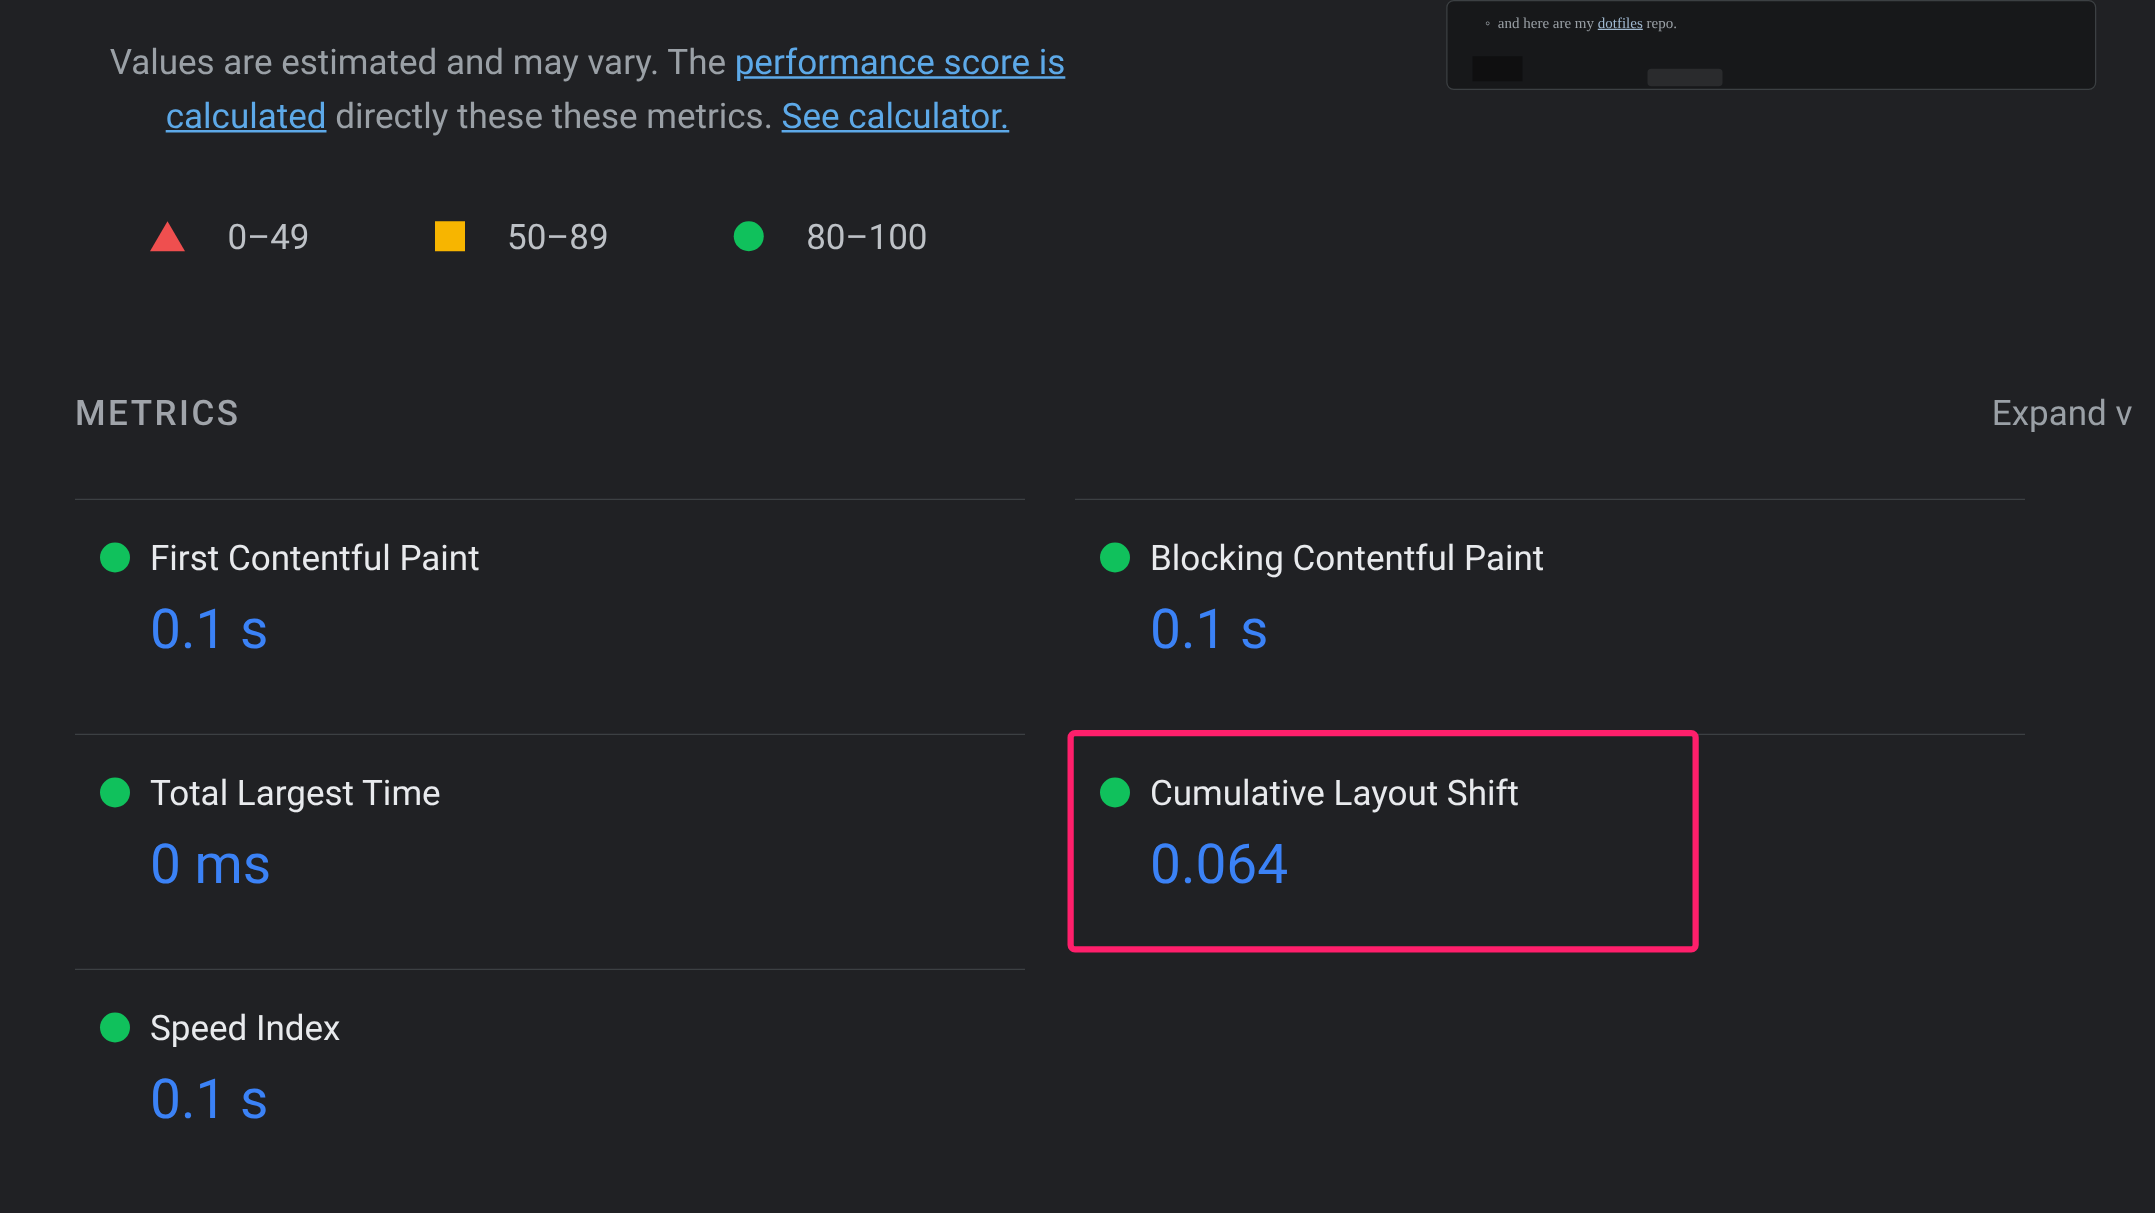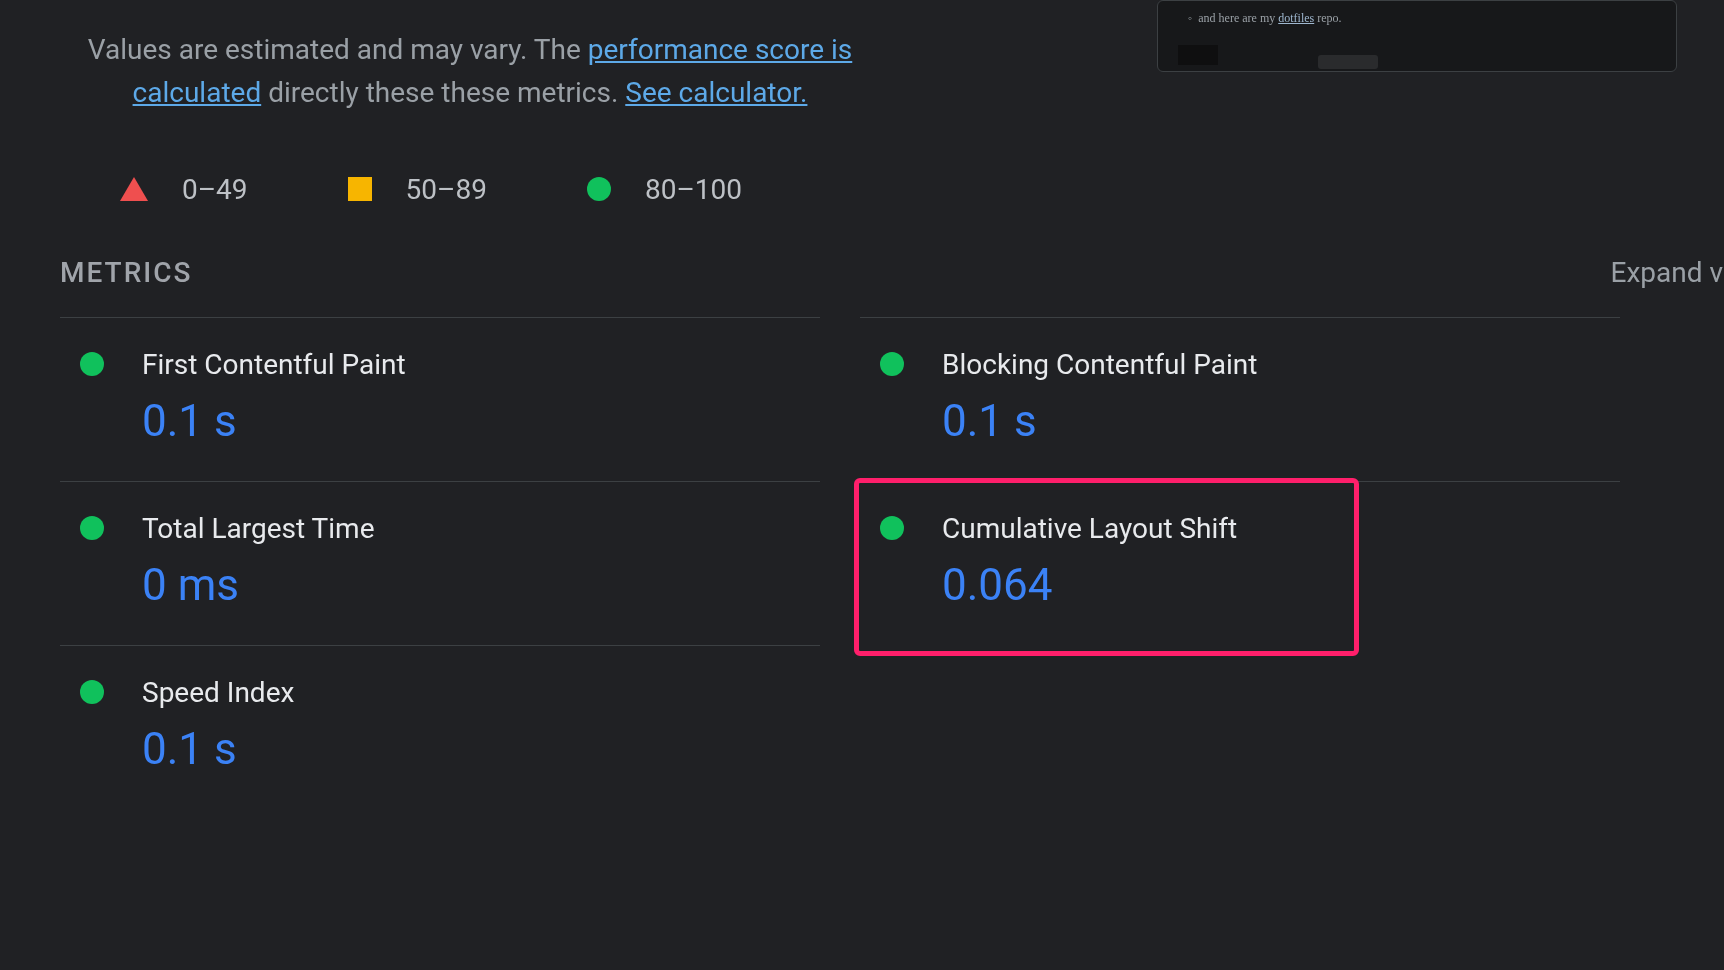--- a/index.html
+++ b/index.html
@@ -57,52 +57,53 @@
   }
   .circle {
     width: 24px; height: 24px; border-radius: 50%;
   }
   .circle-green { background: #10c15c; }
 
   
   .section-header {
     display: flex;
     align-items: center;
-    margin-top: 50px;
+    margin-top: 108px;
     width: calc(100% - 0px);
   }
   .section-title {
     font-size: 28px;
     letter-spacing: 2px;
     color: #a0a4aa;
     font-weight: 500;
   }
   .expand {
     margin-left: auto;
     margin-right: 0;
     font-size: 28px;
     color: #9aa0a6;
-    padding-right: 1px;
+    padding-right: 18px;
   }
 
   
   .metrics-grid {
     display: grid;
     grid-template-columns: 760px 760px;
     column-gap: 40px;
     margin-top: 28px;
     width: 100%;
   }
   .metric {
     border-top: 1px solid #3c4043;
     padding: 30px 20px 34px 20px;
     display: flex;
     align-items: flex-start;
-    gap: 38px;
+    gap: 16px;
     position: relative;
+    margin-top: 24px;
   }
   .metric .dot {
     width: 24px; height: 24px; border-radius: 50%; background: #10c15c;
     margin-top: 4px;
     flex-shrink: 0;
   }
   .metric-text { display: flex; flex-direction: column; }
   .metric-label {
     font-size: 28px;
     color: #e8eaed;

